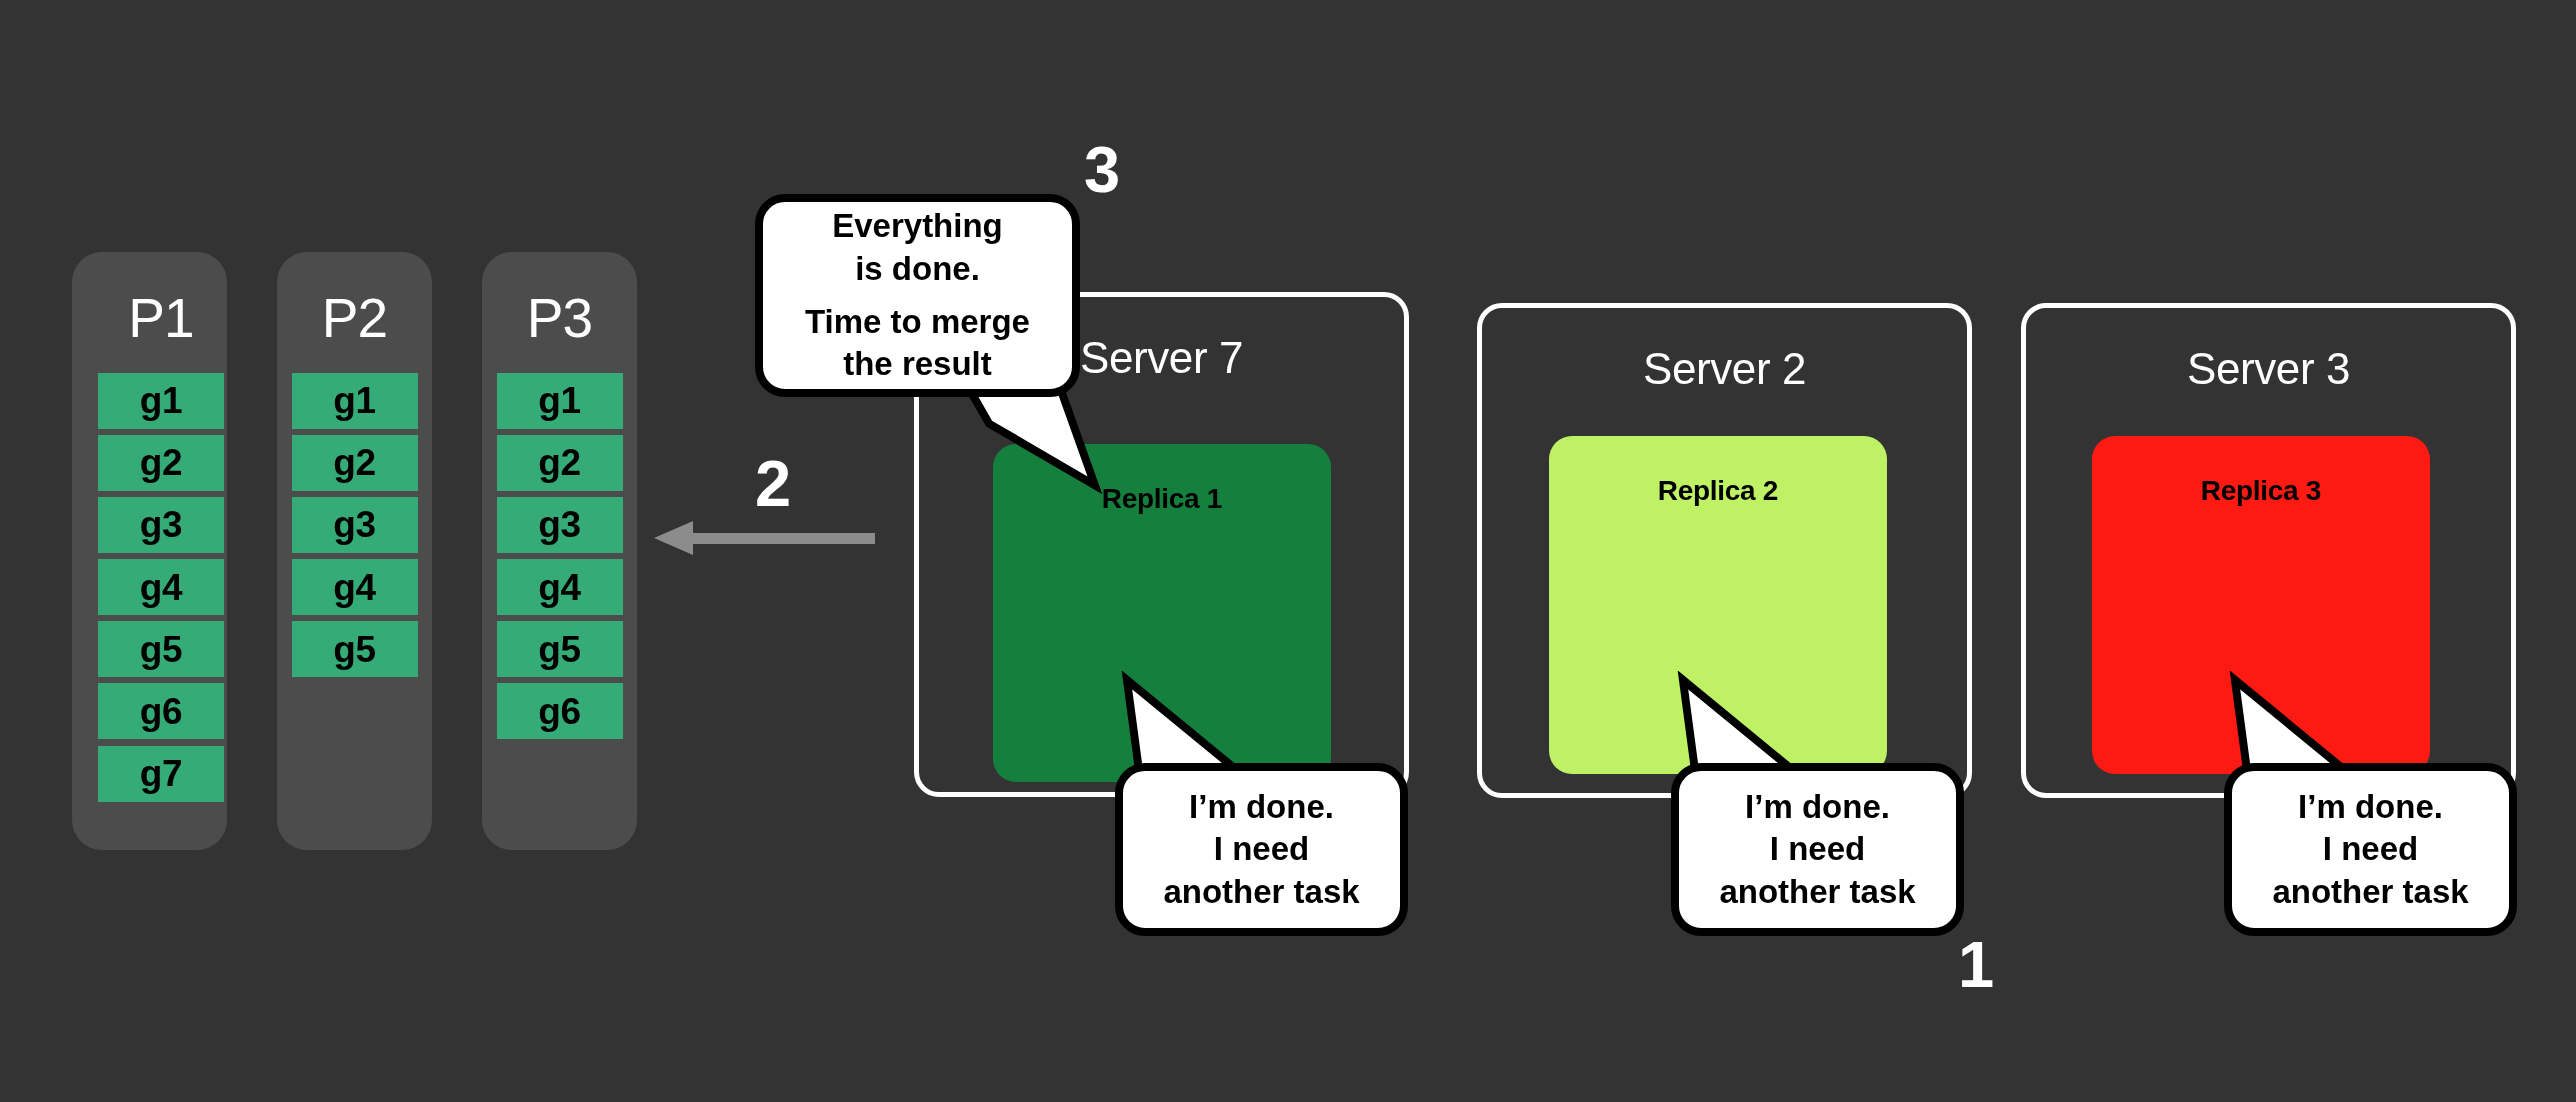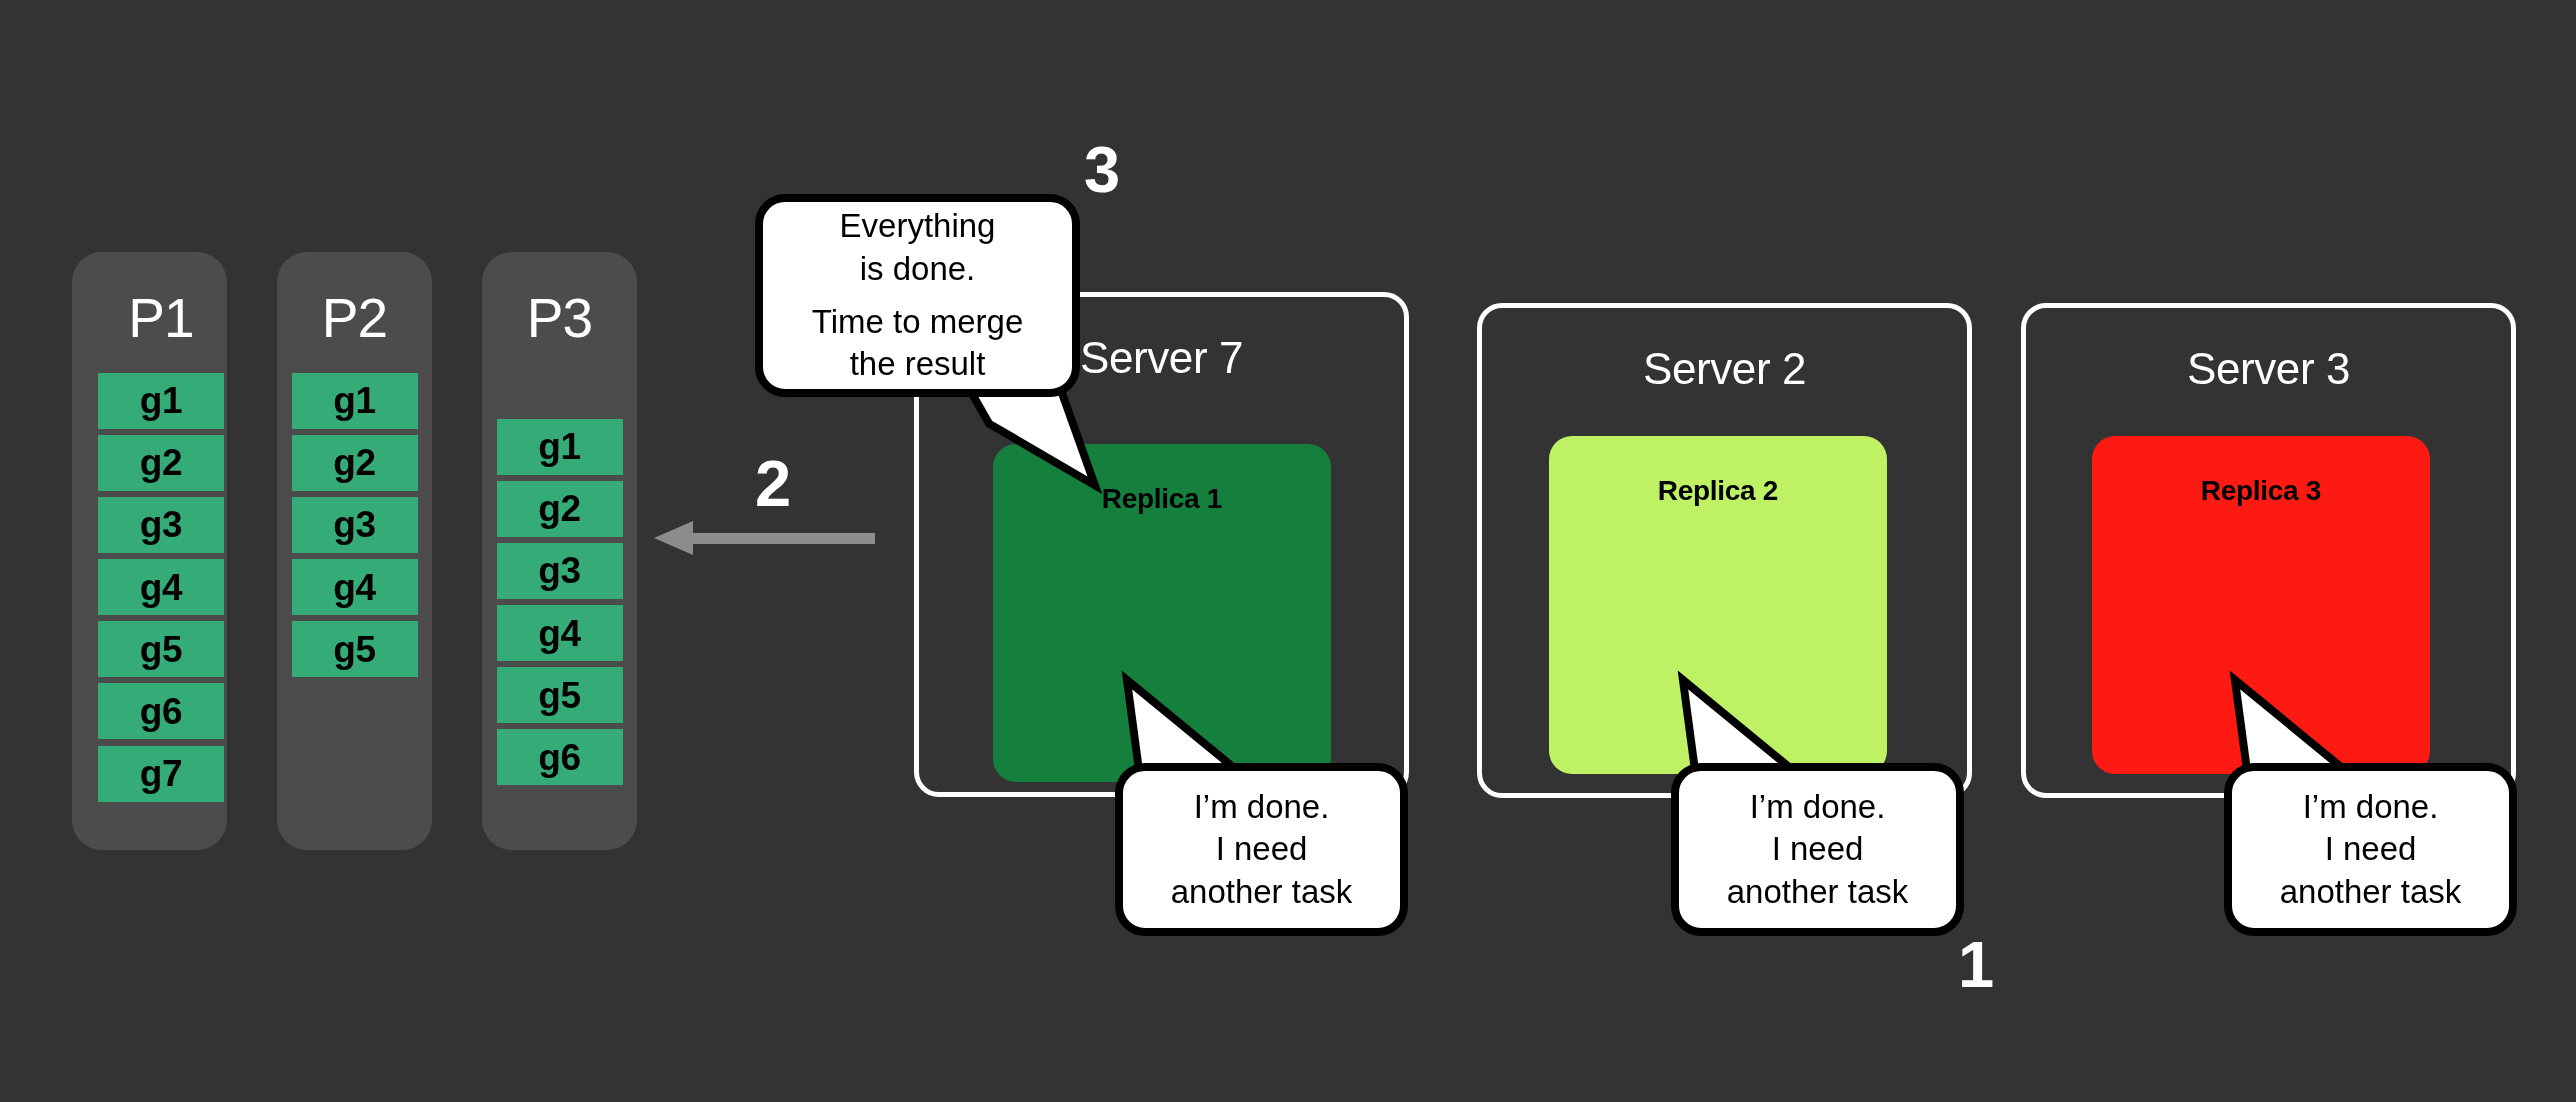--- a/index.html
+++ b/index.html
@@ -143,21 +143,21 @@
     position: absolute;
     background: #ffffff;
     border: 8px solid #000000;
     border-radius: 30px;
     box-sizing: border-box;
     display: flex;
     flex-direction: column;
     align-items: center;
     justify-content: center;
     color: #000000;
-    font-weight: 400;
+    font-weight: 700;
     line-height: 1.28;
     text-align: center;
     z-index: 20;
   }
   .bubble .line { display: block; white-space: nowrap; }
   .bubble-tail {
     position: absolute;
     z-index: 19;
     pointer-events: none;
   }
@@ -187,21 +187,21 @@
     <div class="partition-title">P2</div>
     <div class="chunk-list">
       <div class="chunk">g1</div>
       <div class="chunk">g2</div>
       <div class="chunk">g3</div>
       <div class="chunk">g4</div>
       <div class="chunk">g5</div>
     </div>
   </div>
 
-  <div class="partition" style="left:482px; top:252px; width:155px; height:598px;gap:46px;">
+  <div class="partition" style="left:482px; top:252px; width:155px; height:598px;">
     <div class="partition-title">P3</div>
     <div class="chunk-list">
       <div class="chunk">g1</div>
       <div class="chunk">g2</div>
       <div class="chunk">g3</div>
       <div class="chunk">g4</div>
       <div class="chunk">g5</div>
       <div class="chunk">g6</div>
     </div>
   </div>

